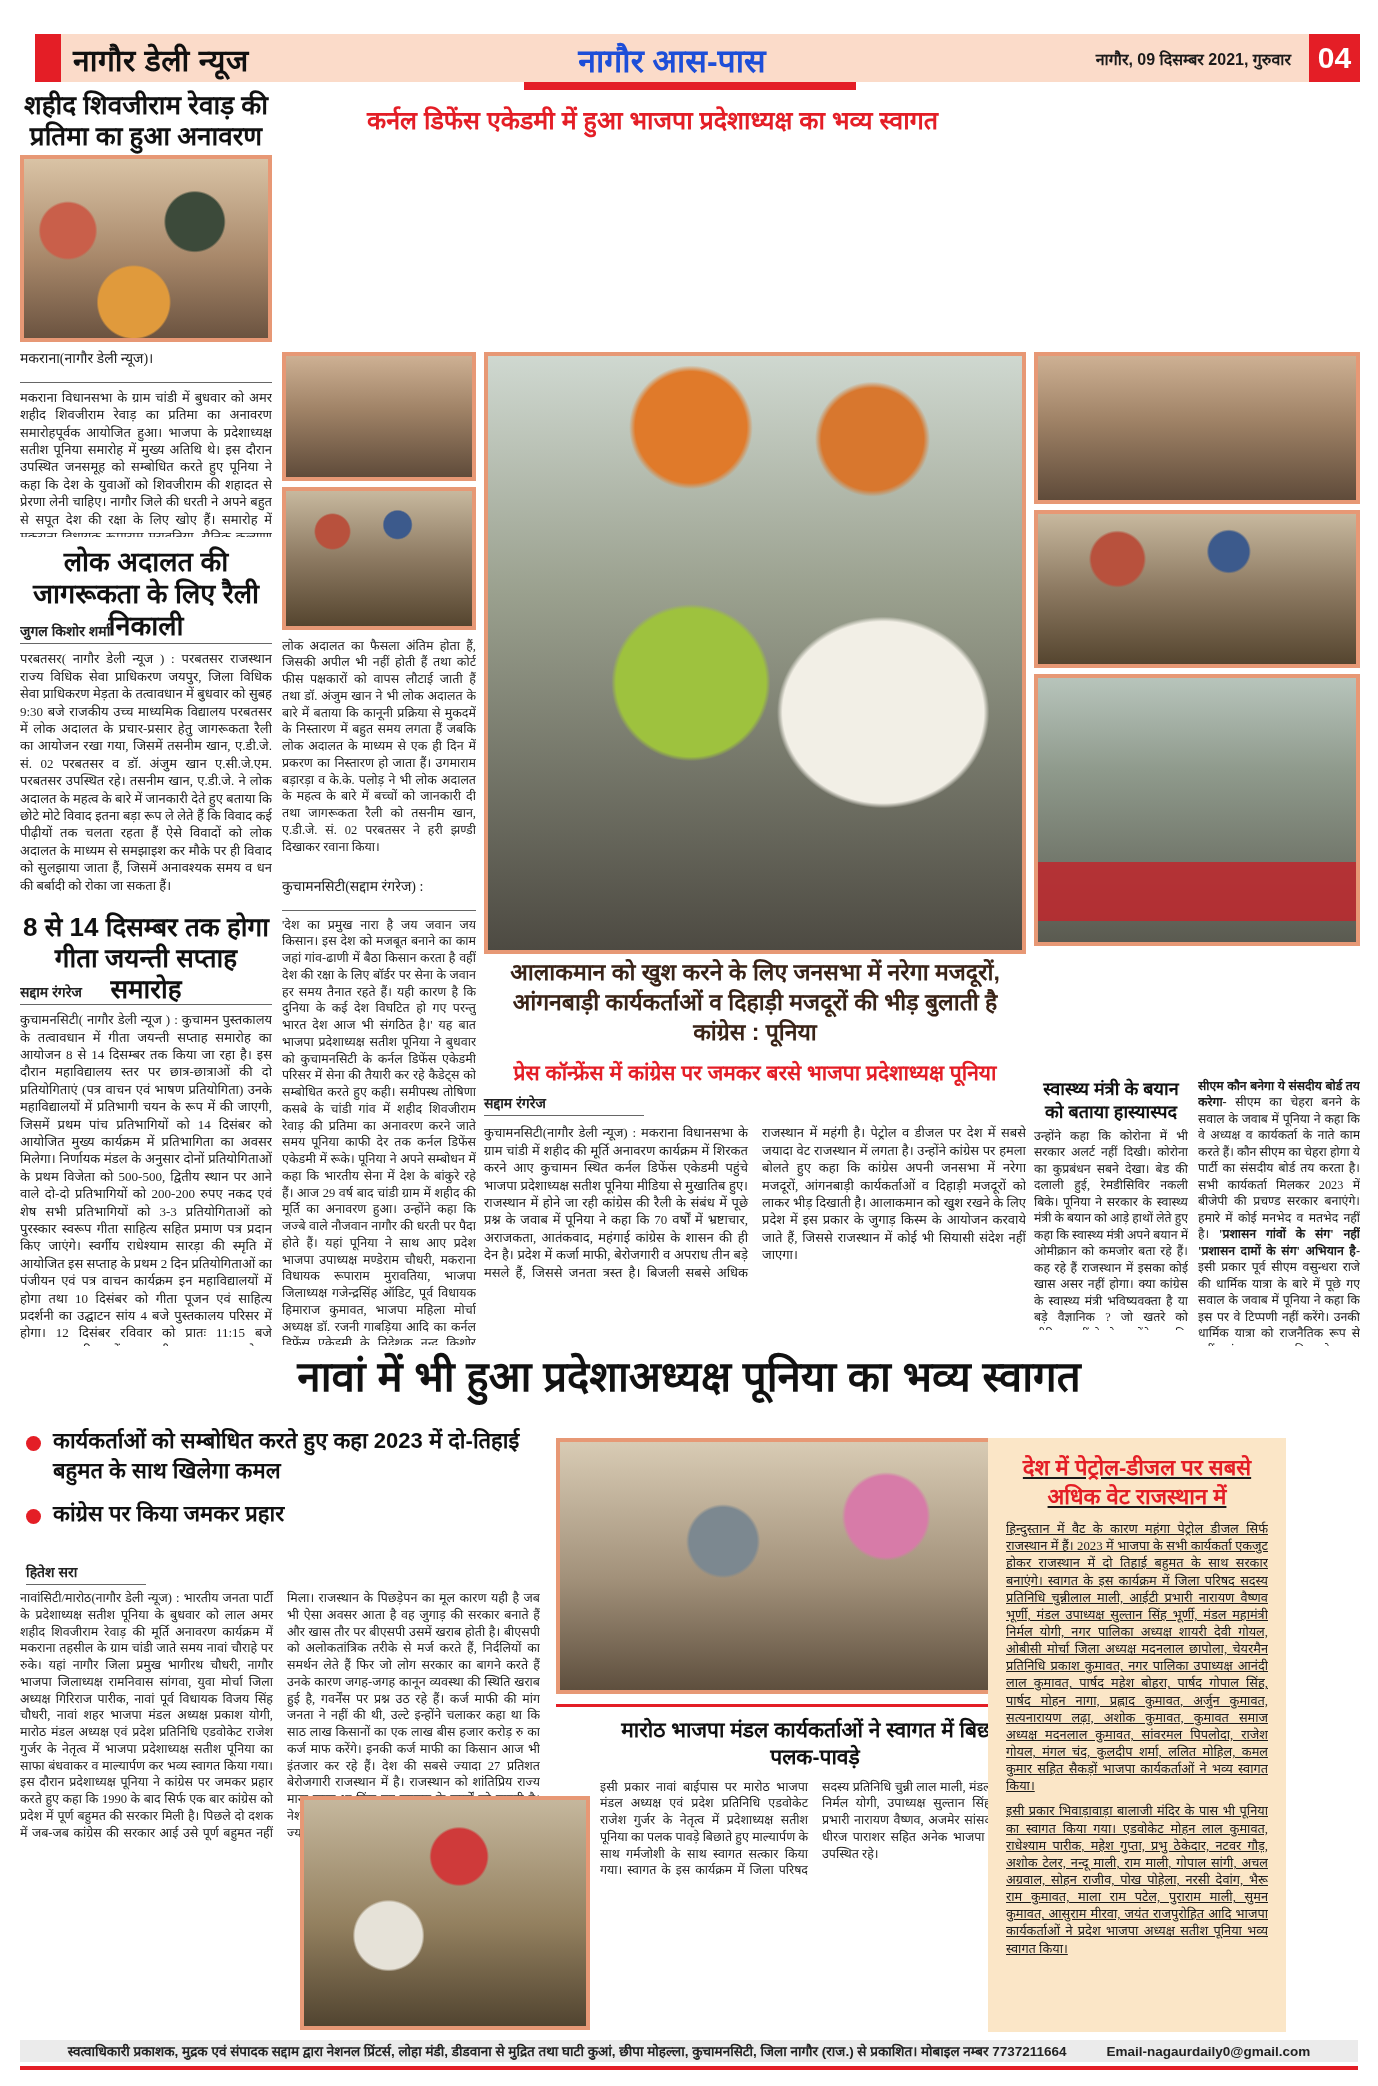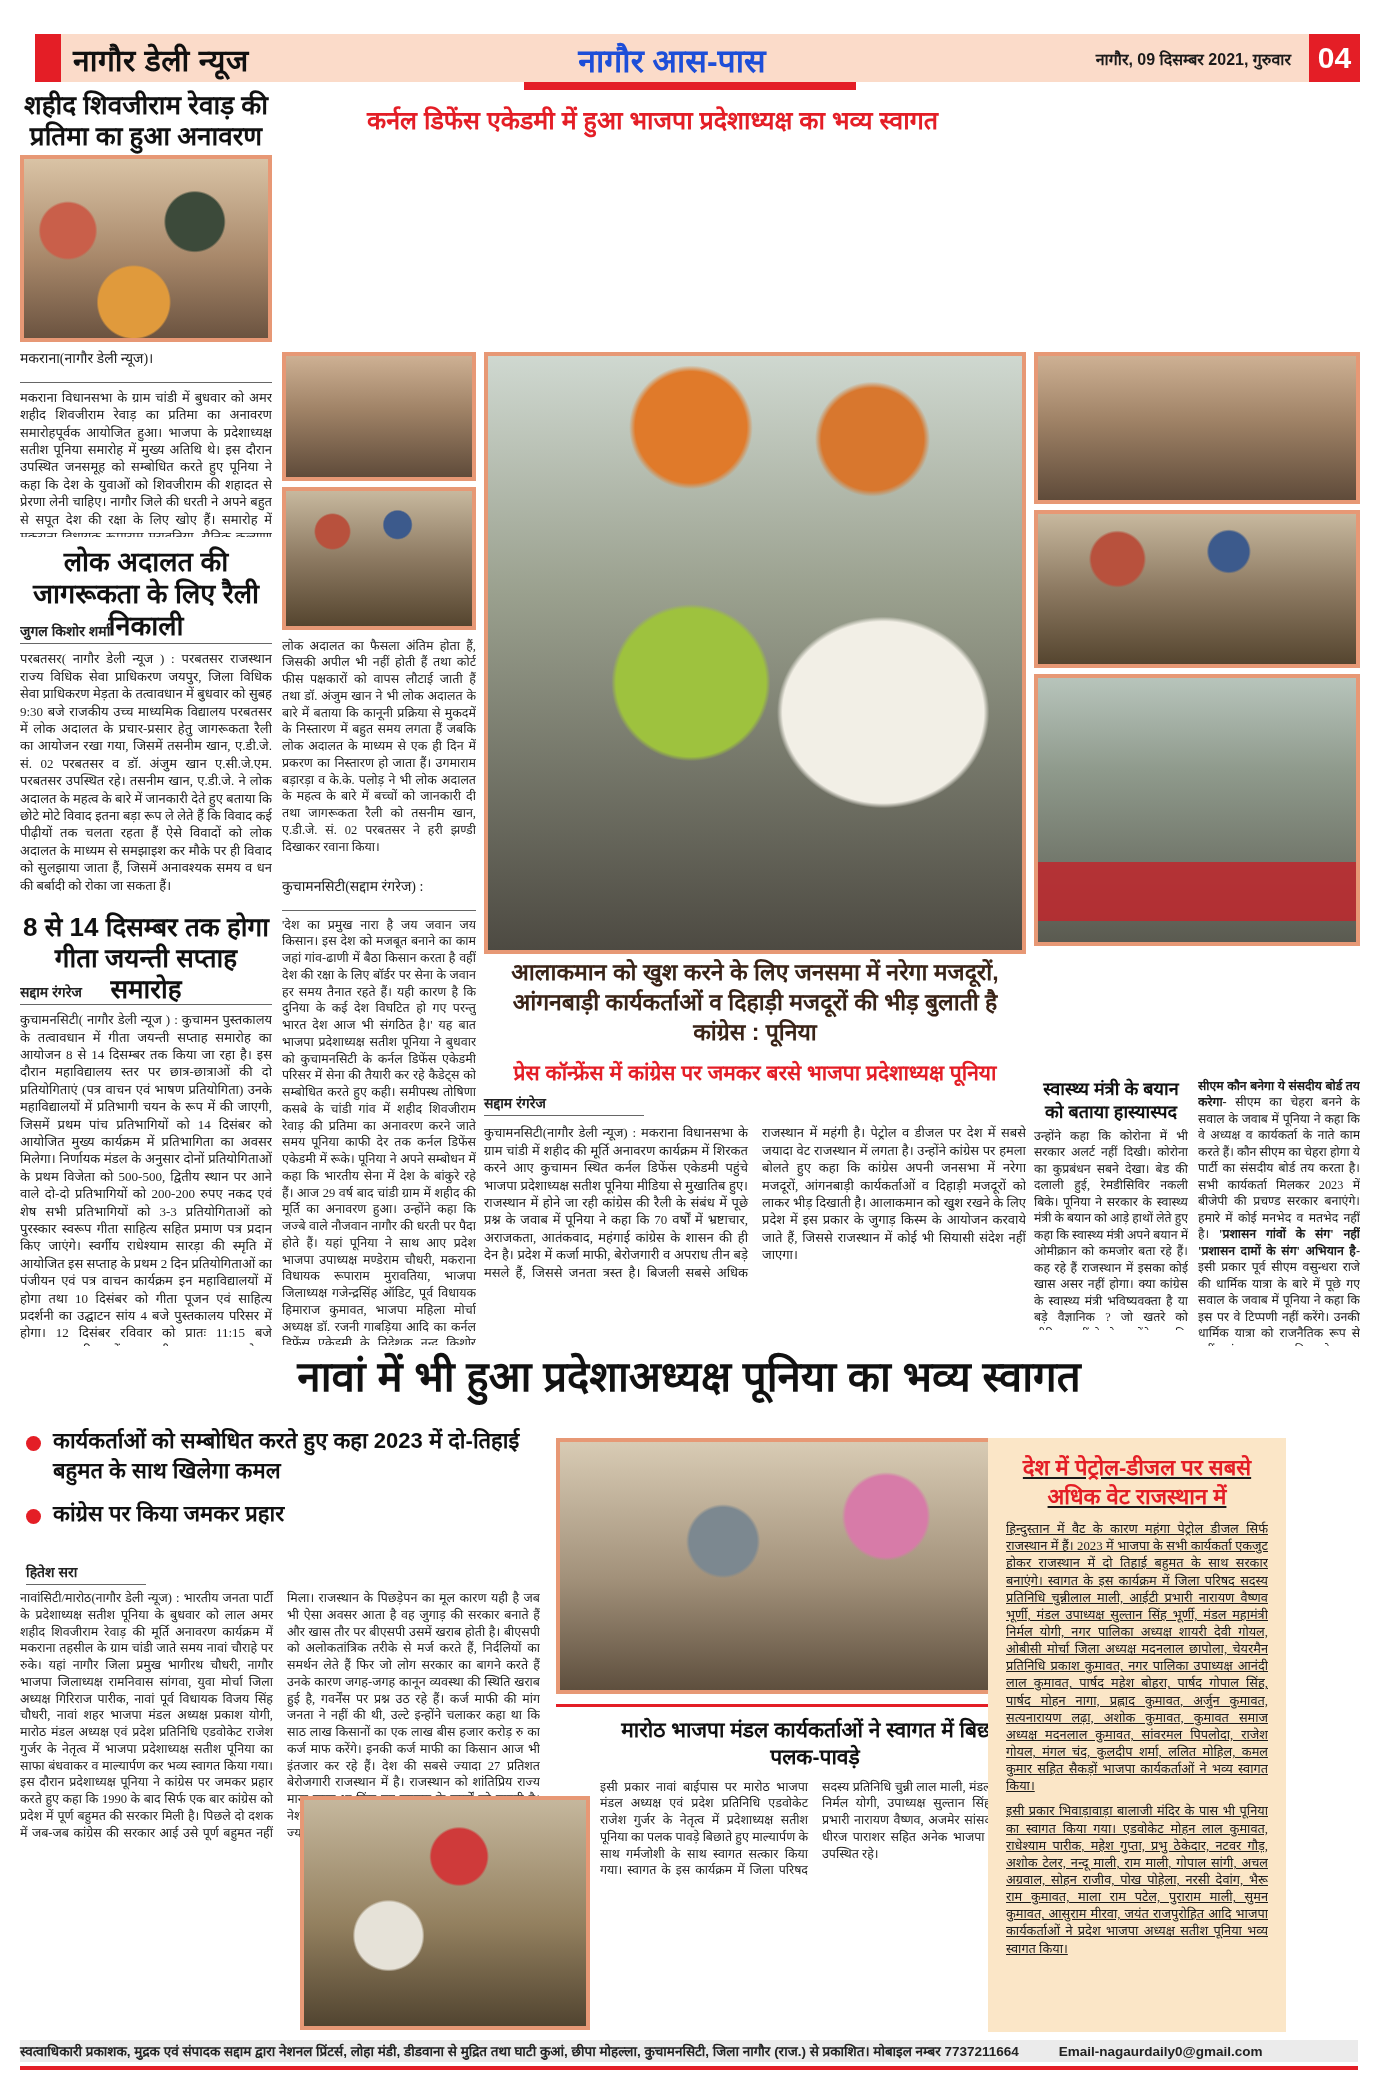--- a/index.html
+++ b/index.html
@@ -68,21 +68,21 @@
   .lead-b { font-weight:bold; }
 
   
   .vat-box { background:#fbe6c7; padding:16px 18px 12px 18px; overflow:hidden; }
 
   .bullet-row { display:flex; align-items:flex-start; gap:12px; margin-bottom:14px; }
   .bullet-dot { width:15px; height:15px; border-radius:50%; background:#e41e26; margin-top:10px; flex:0 0 auto; }
   .bullet-text { font-size:22px; font-weight:bold; line-height:1.35; color:#111; }
 
   .footer-bar { left:20px; top:2040px; width:1338px; height:22px; background:#ebebeb;
-    display:flex; align-items:center; gap:40px;
+    display:flex; align-items:center; justify-content:center; gap:40px;
     font-size:13.5px; font-weight:bold; color:#222; }
   .footer-redline { left:20px; top:2066px; width:1338px; height:4px; background:#e41e26; }
   .red-rule { background:#e41e26; }
 </style>
 </head>
 <body>
 
 <div class="abs mast">
   <div class="mast-redsq"></div>
   <div class="paper-name">नागौर डेली न्यूज</div>
@@ -119,21 +119,21 @@
   <div class="body-text" style="flex:1 1 auto; margin-top:6px; font-size:12.5px;">'देश का प्रमुख नारा है जय जवान जय किसान। इस देश को मजबूत बनाने का काम जहां गांव-ढाणी में बैठा किसान करता है वहीं देश की रक्षा के लिए बॉर्डर पर सेना के जवान हर समय तैनात रहते हैं। यही कारण है कि दुनिया के कई देश विघटित हो गए परन्तु भारत देश आज भी संगठित है।' यह बात भाजपा प्रदेशाध्यक्ष सतीश पूनिया ने बुधवार को कुचामनसिटी के कर्नल डिफेंस एकेडमी परिसर में सेना की तैयारी कर रहे कैडेट्स को सम्बोधित करते हुए कही। समीपस्थ तोषिणा कसबे के चांडी गांव में शहीद शिवजीराम रेवाड़ की प्रतिमा का अनावरण करने जाते समय पूनिया काफी देर तक कर्नल डिफेंस एकेडमी में रूके। पूनिया ने अपने सम्बोधन में कहा कि भारतीय सेना में देश के बांकुरे रहे हैं। आज 29 वर्ष बाद चांडी ग्राम में शहीद की मूर्ति का अनावरण हुआ। उन्होंने कहा कि जज्बे वाले नौजवान नागौर की धरती पर पैदा होते हैं। यहां पूनिया ने साथ आए प्रदेश भाजपा उपाध्यक्ष मण्डेराम चौधरी, मकराना विधायक रूपाराम मुरावतिया, भाजपा जिलाध्यक्ष गजेन्द्रसिंह ऑडिट, पूर्व विधायक हिमाराज कुमावत, भाजपा महिला मोर्चा अध्यक्ष डॉ. रजनी गाबड़िया आदि का कर्नल डिफेंस एकेडमी के निदेशक नन्द किशोर ढाका ने माला व साफा पहनाकर स्वागत किया। इसके बाद पूनिया ने कर्नल डिफेंस एकेडमी में प्रशिक्षण ले रहे कैडेट्स का अवलोकन किया।</div>
 </div>
 
 <div class="abs ph g-main" style="left:484px; top:352px; width:542px; height:602px;"></div>
 
 <div class="abs ph g-crowd" style="left:1034px; top:352px; width:326px; height:152px;"></div>
 <div class="abs ph g-rally" style="left:1034px; top:510px; width:326px; height:158px;"></div>
 <div class="abs ph g-banner" style="left:1034px; top:674px; width:326px; height:272px;"></div>
 
 <div class="abs" style="left:484px; top:958px; width:542px;">
-  <div class="headline press-head-col" style="font-size:23px; line-height:1.3;">आलाकमान को खुश करने के लिए जनसमा में नरेगा मजदूरों, आंगनबाड़ी कार्यकर्ताओं व दिहाड़ी मजदूरों की भीड़ बुलाती है कांग्रेस : पूनिया</div>
+  <div class="headline press-head-col" style="font-size:23px; line-height:1.3;">आलाकमान को खुश करने के लिए जनसभा में नरेगा मजदूरों, आंगनबाड़ी कार्यकर्ताओं व दिहाड़ी मजदूरों की भीड़ बुलाती है कांग्रेस : पूनिया</div>
   <div class="headline red-sub" style="font-size:21px; margin-top:13px;">प्रेस कॉन्फ्रेंस में कांग्रेस पर जमकर बरसे भाजपा प्रदेशाध्यक्ष पूनिया</div>
   <div class="byline" style="margin-top:8px; width:160px;">सद्दाम रंगरेज</div>
   <div class="body-text" style="height:252px; margin-top:8px; column-count:2; column-gap:14px;">कुचामनसिटी(नागौर डेली न्यूज) : मकराना विधानसभा के ग्राम चांडी में शहीद की मूर्ति अनावरण कार्यक्रम में शिरकत करने आए कुचामन स्थित कर्नल डिफेंस एकेडमी पहुंचे भाजपा प्रदेशाध्यक्ष सतीश पूनिया मीडिया से मुखातिब हुए। राजस्थान में होने जा रही कांग्रेस की रैली के संबंध में पूछे प्रश्न के जवाब में पूनिया ने कहा कि 70 वर्षों में भ्रष्टाचार, अराजकता, आतंकवाद, महंगाई कांग्रेस के शासन की ही देन है। प्रदेश में कर्जा माफी, बेरोजगारी व अपराध तीन बड़े मसले हैं, जिससे जनता त्रस्त है। बिजली सबसे अधिक राजस्थान में महंगी है। पेट्रोल व डीजल पर देश में सबसे जयादा वेट राजस्थान में लगता है। उन्होंने कांग्रेस पर हमला बोलते हुए कहा कि कांग्रेस अपनी जनसभा में नरेगा मजदूरों, आंगनबाड़ी कार्यकर्ताओं व दिहाड़ी मजदूरों को लाकर भीड़ दिखाती है। आलाकमान को खुश रखने के लिए प्रदेश में इस प्रकार के जुगाड़ किस्म के आयोजन करवाये जाते हैं, जिससे राजस्थान में कोई भी सियासी संदेश नहीं जाएगा।</div>
 </div>
 
 <div class="abs" style="left:1034px; top:1078px; width:154px;">
   <div class="headline" style="font-size:18px; line-height:1.25;">स्वास्थ्य मंत्री के बयान को बताया हास्यास्पद</div>
   <div class="body-text" style="height:202px; margin-top:5px; font-size:12.3px;">उन्होंने कहा कि कोरोना में भी सरकार अलर्ट नहीं दिखी। कोरोना का कुप्रबंधन सबने देखा। बेड की दलाली हुई, रेमडीसिविर नकली बिके। पूनिया ने सरकार के स्वास्थ्य मंत्री के बयान को आड़े हाथों लेते हुए कहा कि स्वास्थ्य मंत्री अपने बयान में ओमीक्रान को कमजोर बता रहे हैं। कह रहे हैं राजस्थान में इसका कोई खास असर नहीं होगा। क्या कांग्रेस के स्वास्थ्य मंत्री भविष्यवक्ता है या बड़े वैज्ञानिक ? जो खतरे को सीरियस नहीं ले रहे। उन्होंने कहा कि कोरोना में भाजपा पार्टी ने सामाजिक सरोकारों से जुड़कर 1 करोड़ लोगो के लिए राशन-भोजन की व्यवस्था की। 65 हजार लोग हेल्प लाइन से जुड़े। 685 कार्यकर्ता कोरोना की महामारी में काम करते करते शहीद हो गए।</div>
 </div>
 

